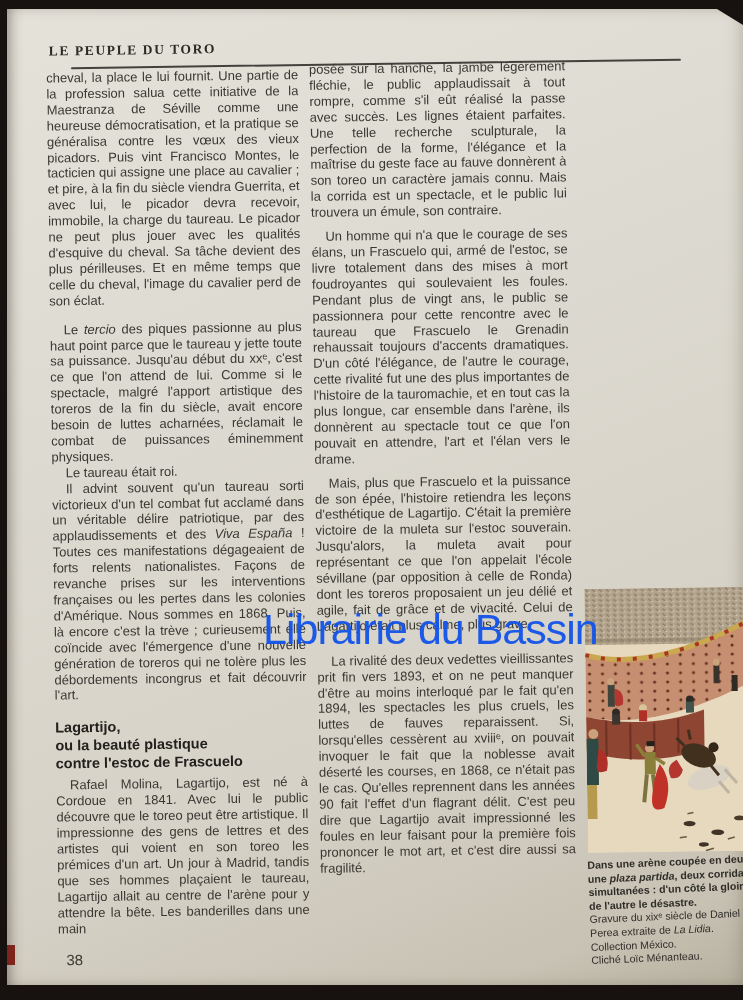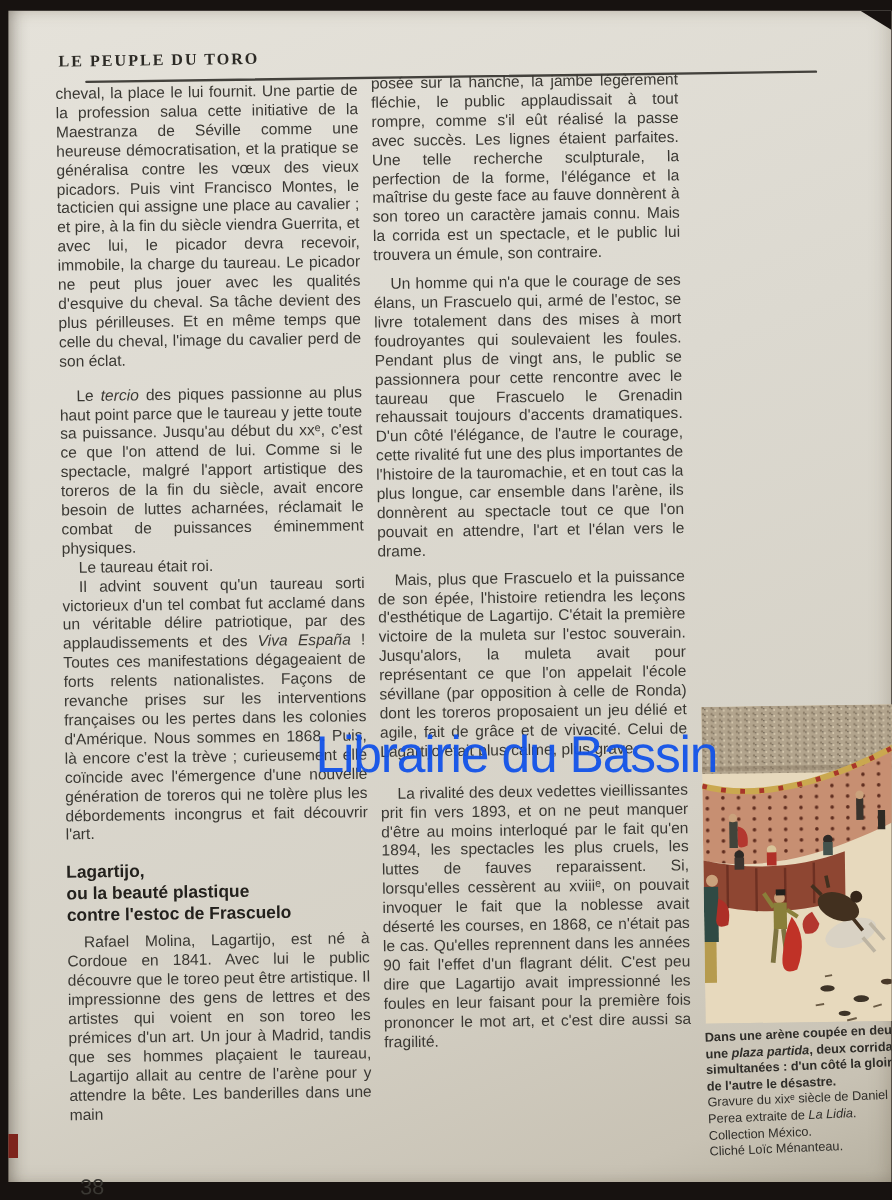--- a/index.html
+++ b/index.html
@@ -32,21 +32,21 @@
   .col-left{left:45px;top:57px;width:252px;height:895px;overflow:hidden;}
   .col-right{left:308px;top:52px;width:256px;height:920px;overflow:hidden;}
   .indent{text-indent:14px;}
   .gap-top{margin-top:13px !important;}
   .gap-top-sm{margin-top:8px !important;}
   .gap-top-lg{margin-top:19px !important;}
   .section-heading{
     margin-top:15px;margin-bottom:5px;font-weight:700;font-size:14.5px;line-height:18px;
     color:#23211d;text-align:left;
   }
-  .page-number{position:absolute;left:53px;top:938px;font-size:18px;color:#3a3833;margin-top:28px;}
+  .page-number{position:absolute;left:53px;top:938px;font-size:15px;color:#3a3833;}
 
   .figure-block{position:absolute;left:576px;top:583px;width:163px;}
   .figure-img{display:block;width:163px;height:264px;}
   .figure-caption{
     position:absolute;left:575px;top:853px;width:166px;
     font-size:10.6px;line-height:13.6px;color:#2f2d29;text-align:left;
     transform:rotate(-1.6deg);transform-origin:0 0;
   }
   .figure-caption .bold{font-weight:700;}
   .figure-caption p{margin:0;}

